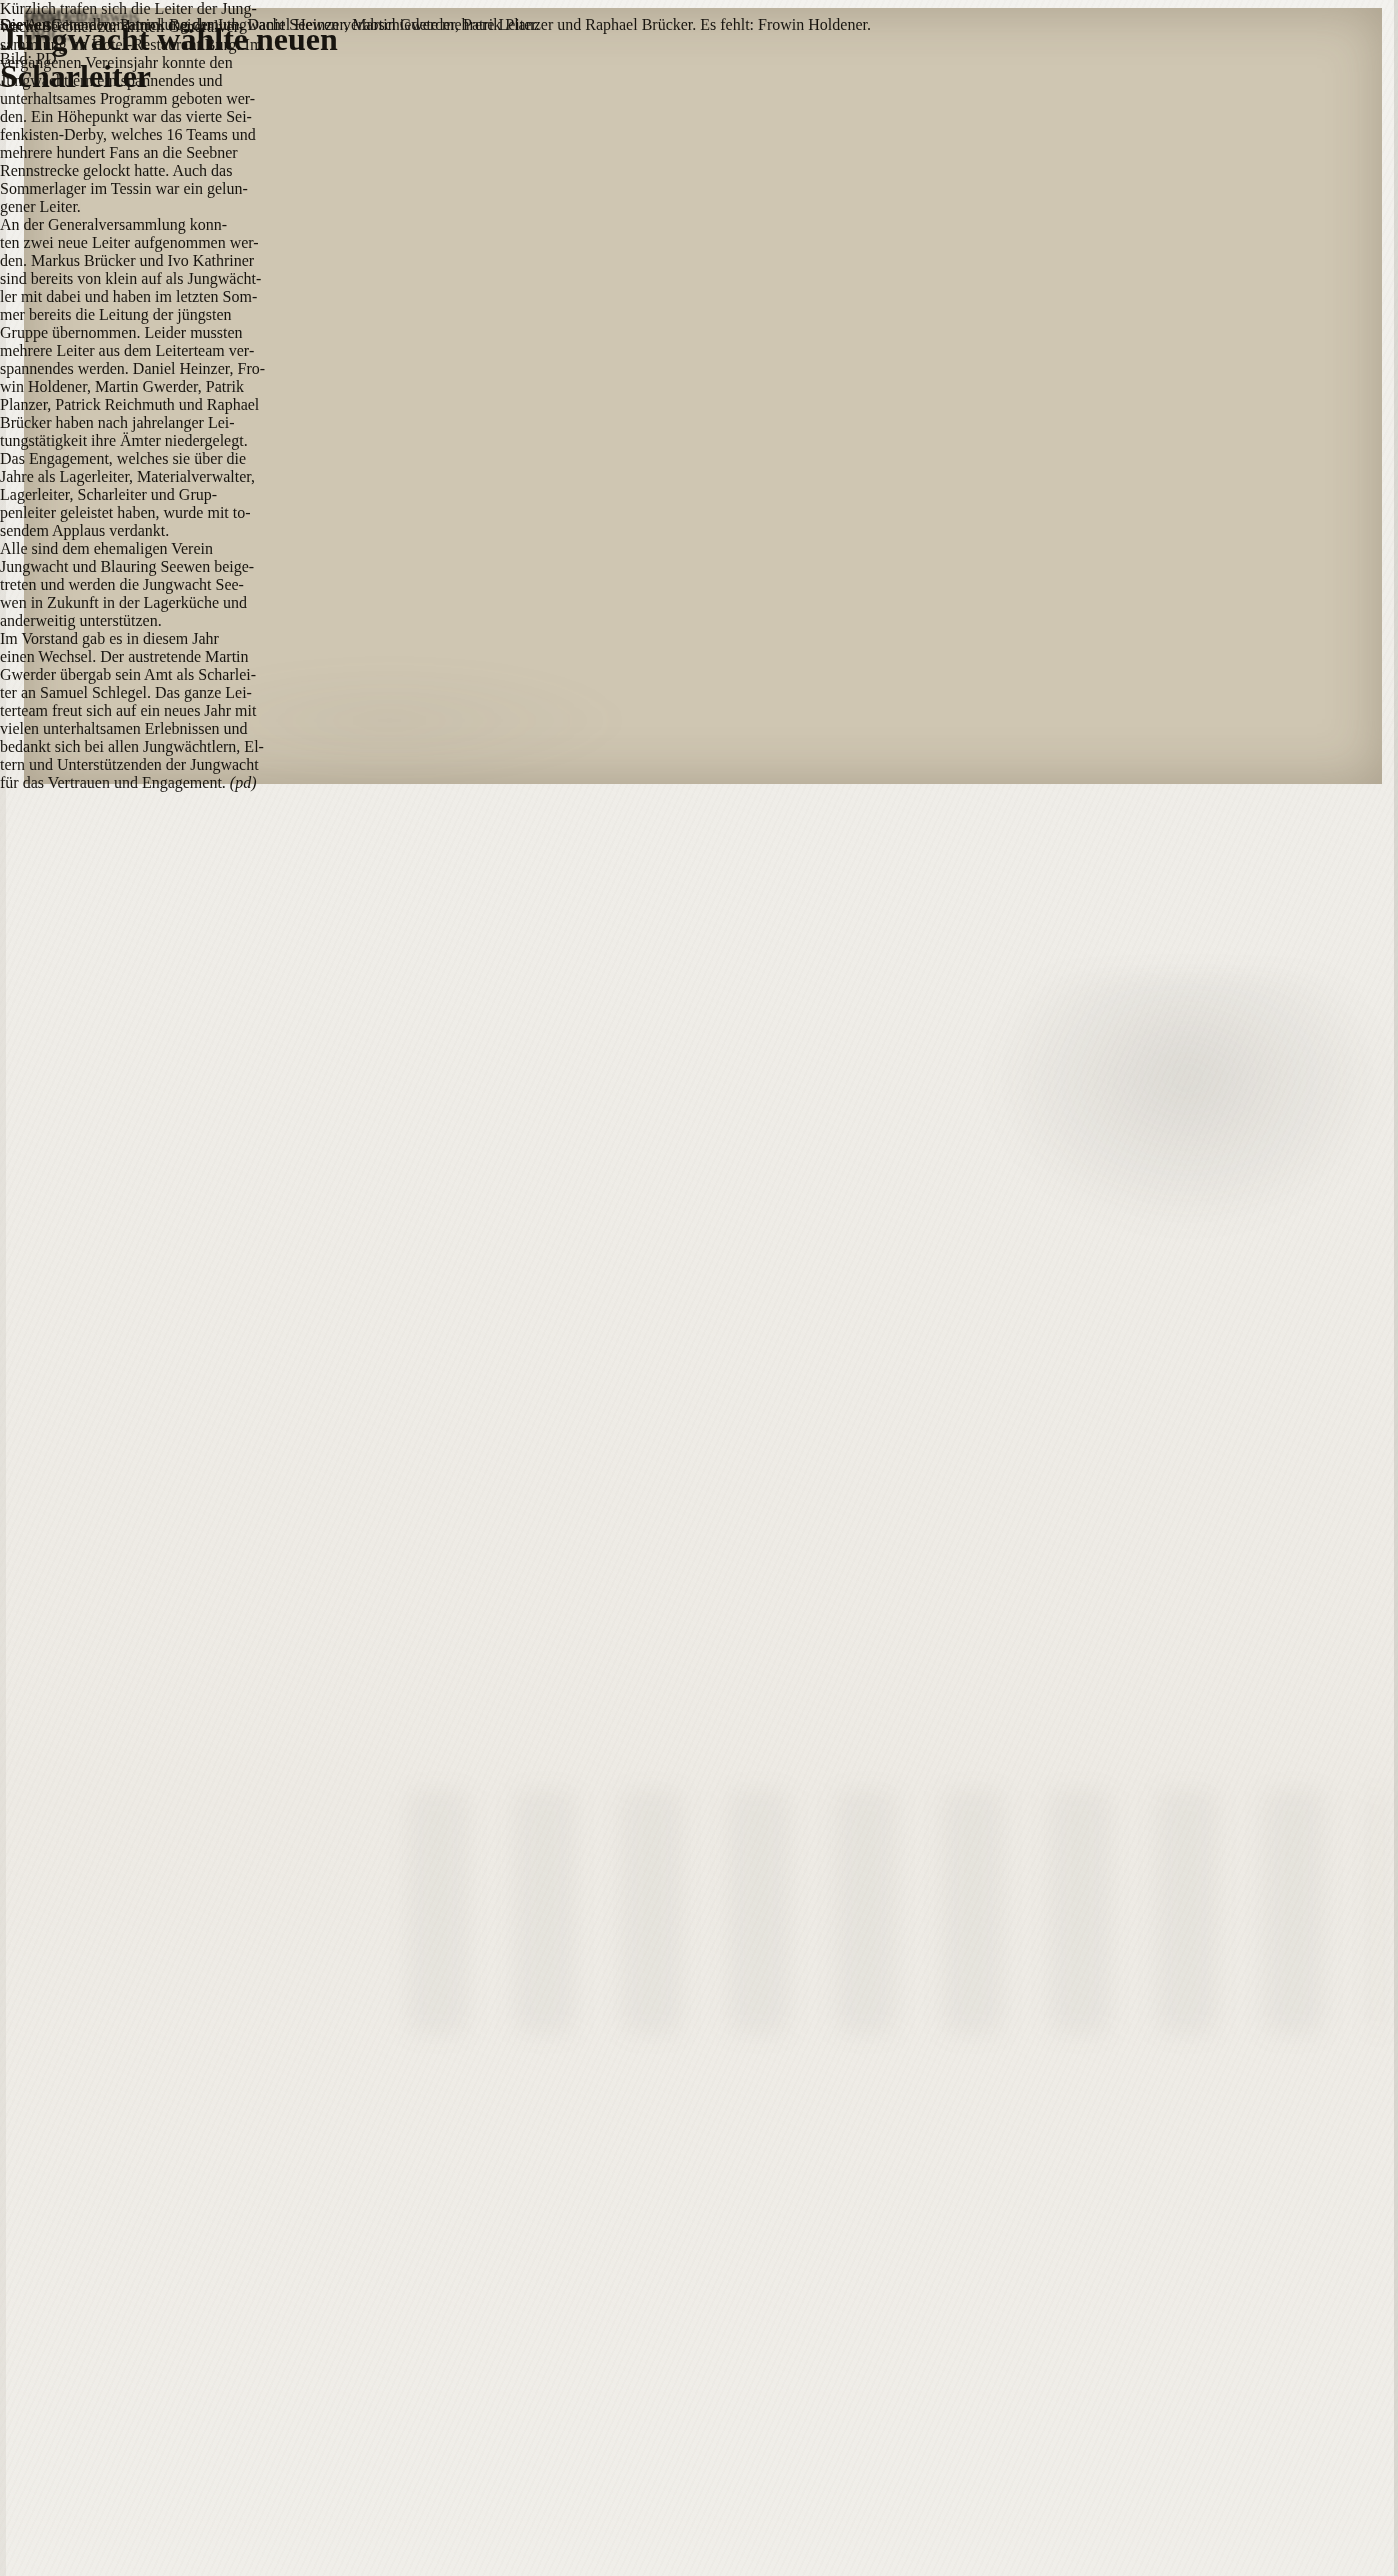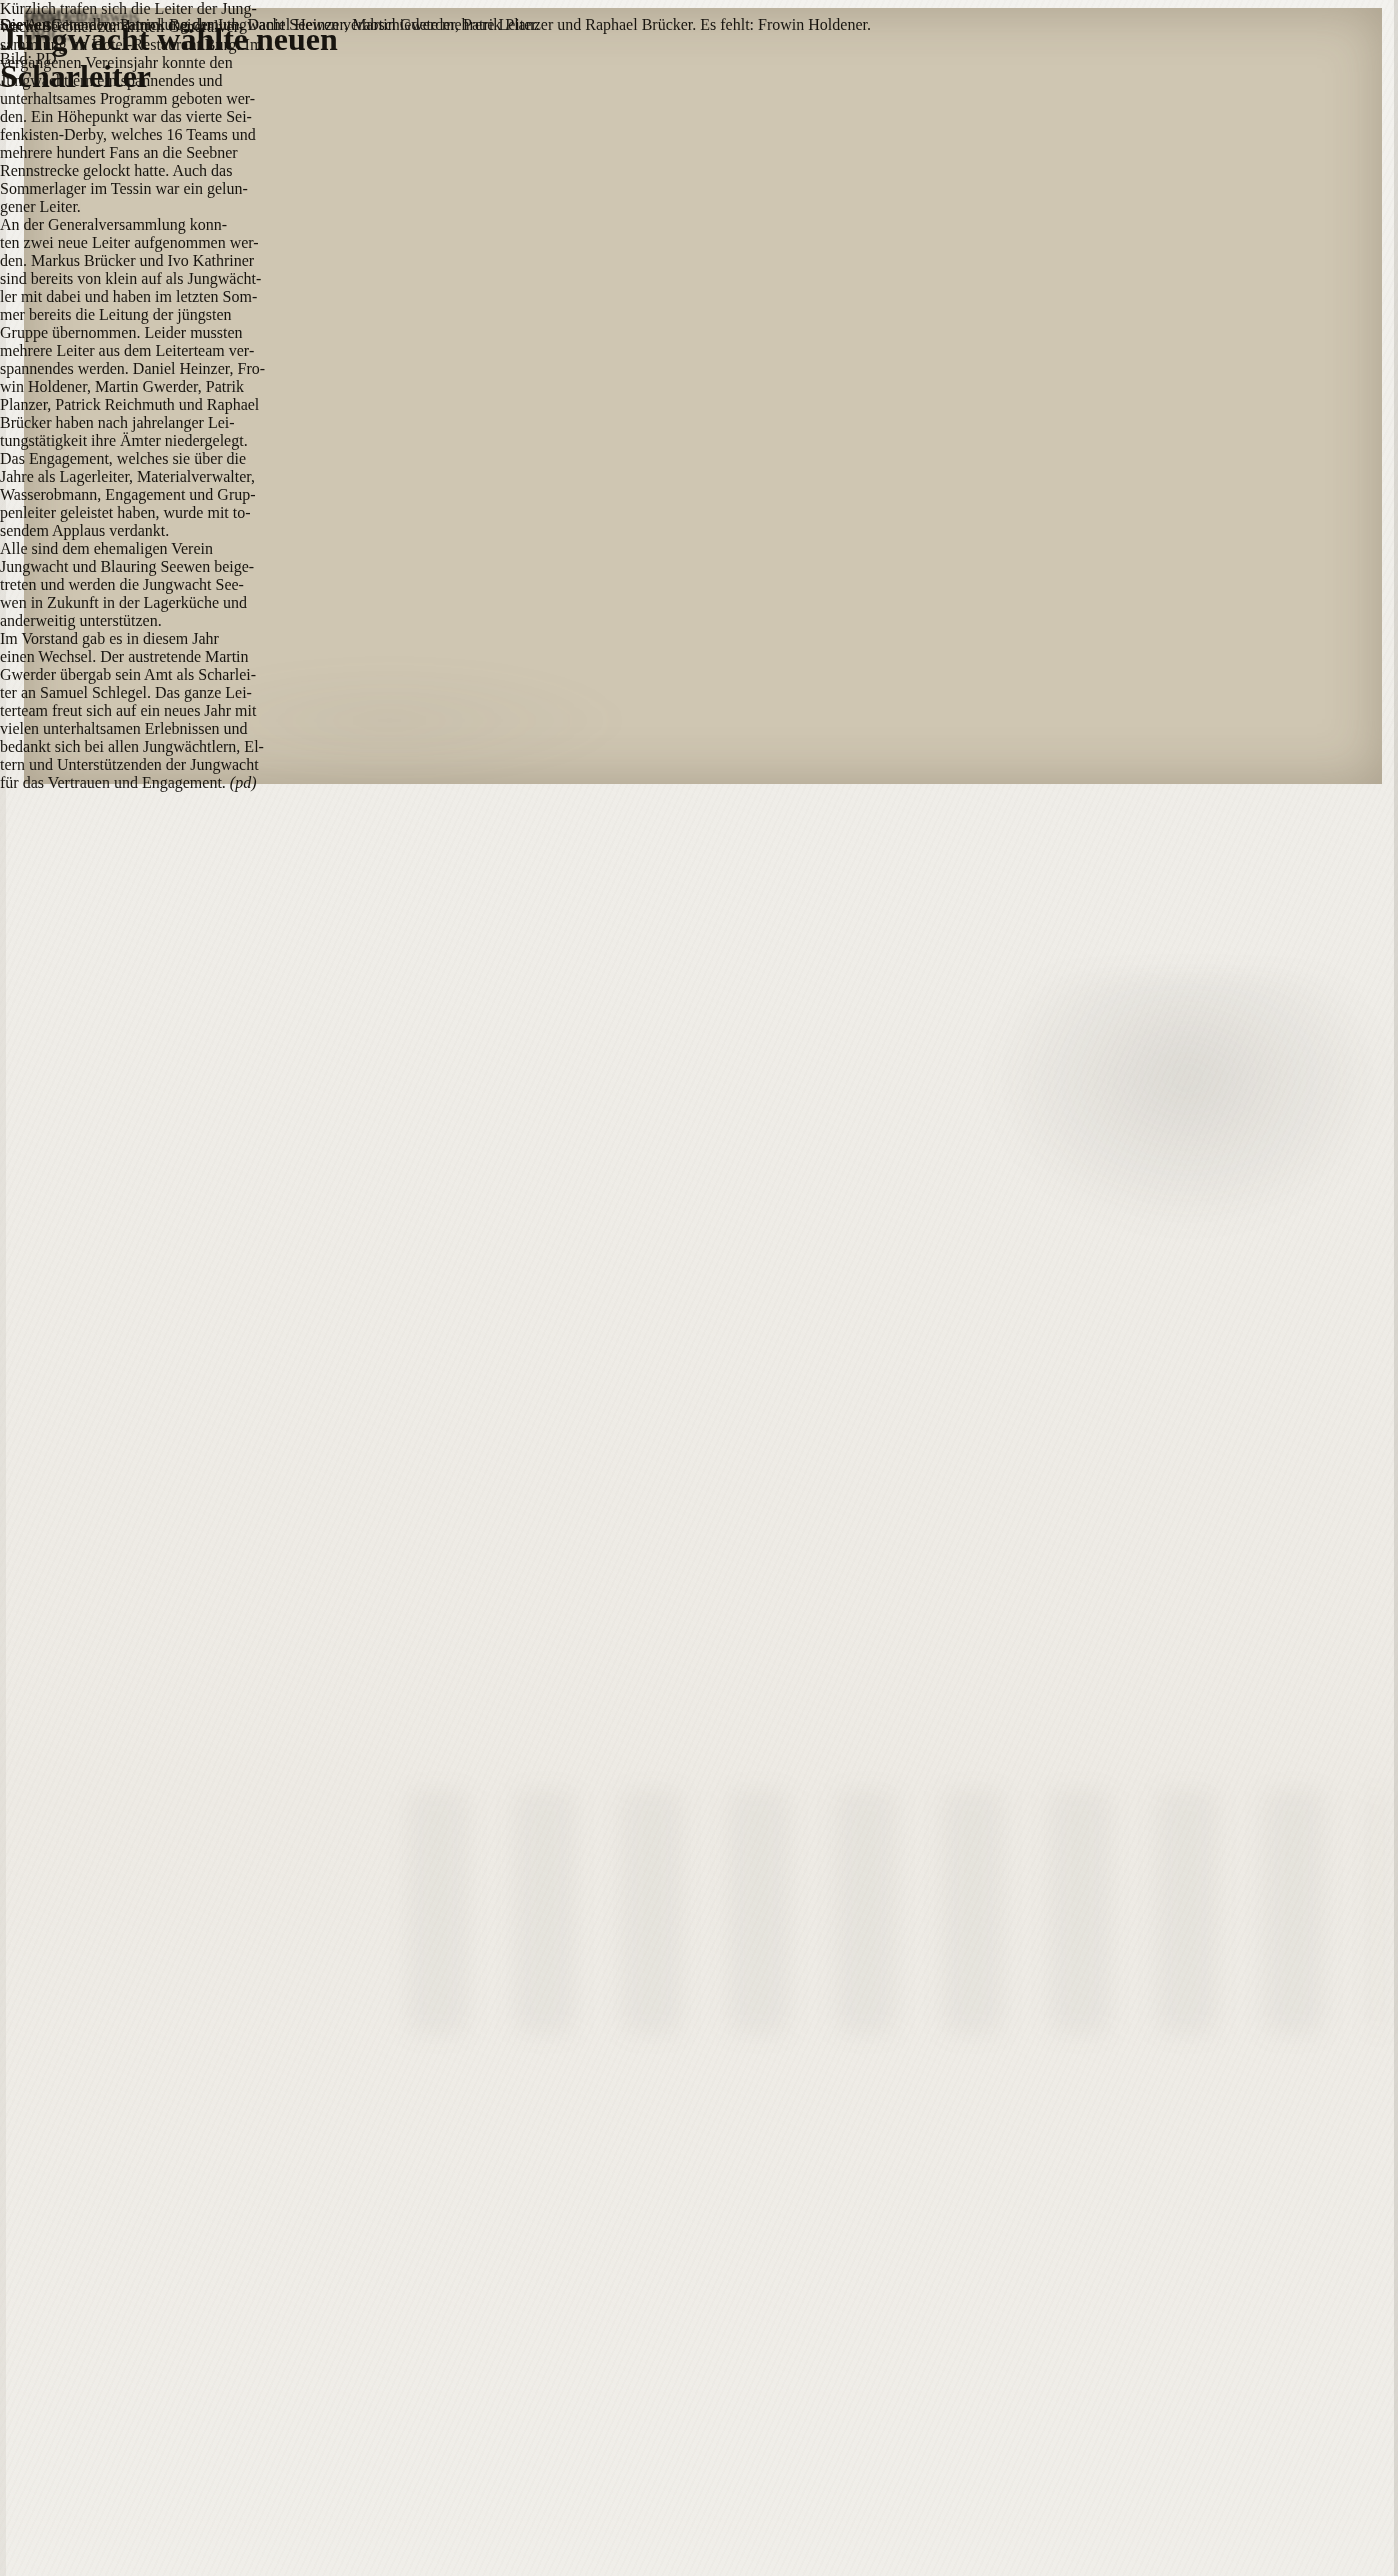--- a/index.html
+++ b/index.html
@@ -301,21 +301,21 @@
     <div class="ln">mehrere Leiter aus dem Leiterteam ver-</div>
     <div class="ln">spannendes werden. Daniel Heinzer, Fro-</div>
     <div class="ln">win Holdener, Martin Gwerder, Patrik</div>
   </div>
   <div class="col right">
     <div class="ln">Planzer, Patrick Reichmuth und Raphael</div>
     <div class="ln">Brücker haben nach jahrelanger Lei-</div>
     <div class="ln">tungstätigkeit ihre Ämter niedergelegt.</div>
     <div class="ln">Das Engagement, welches sie über die</div>
     <div class="ln">Jahre als Lagerleiter, Materialverwalter,</div>
-    <div class="ln">Wasserobmann, Engagement und Grup-</div>
+    <div class="ln">Lagerleiter, Scharleiter und Grup-</div>
     <div class="ln">penleiter geleistet haben, wurde mit to-</div>
     <div class="ln end">sendem Applaus verdankt.</div>
     <div class="ln ind">Alle sind dem ehemaligen Verein</div>
     <div class="ln">Jungwacht und Blauring Seewen beige-</div>
     <div class="ln">treten und werden die Jungwacht See-</div>
     <div class="ln">wen in Zukunft in der Lagerküche und</div>
     <div class="ln end">anderweitig unterstützen.</div>
     <div class="ln ind">Im Vorstand gab es in diesem Jahr</div>
     <div class="ln">einen Wechsel. Der austretende Martin</div>
     <div class="ln">Gwerder übergab sein Amt als Scharlei-</div>

